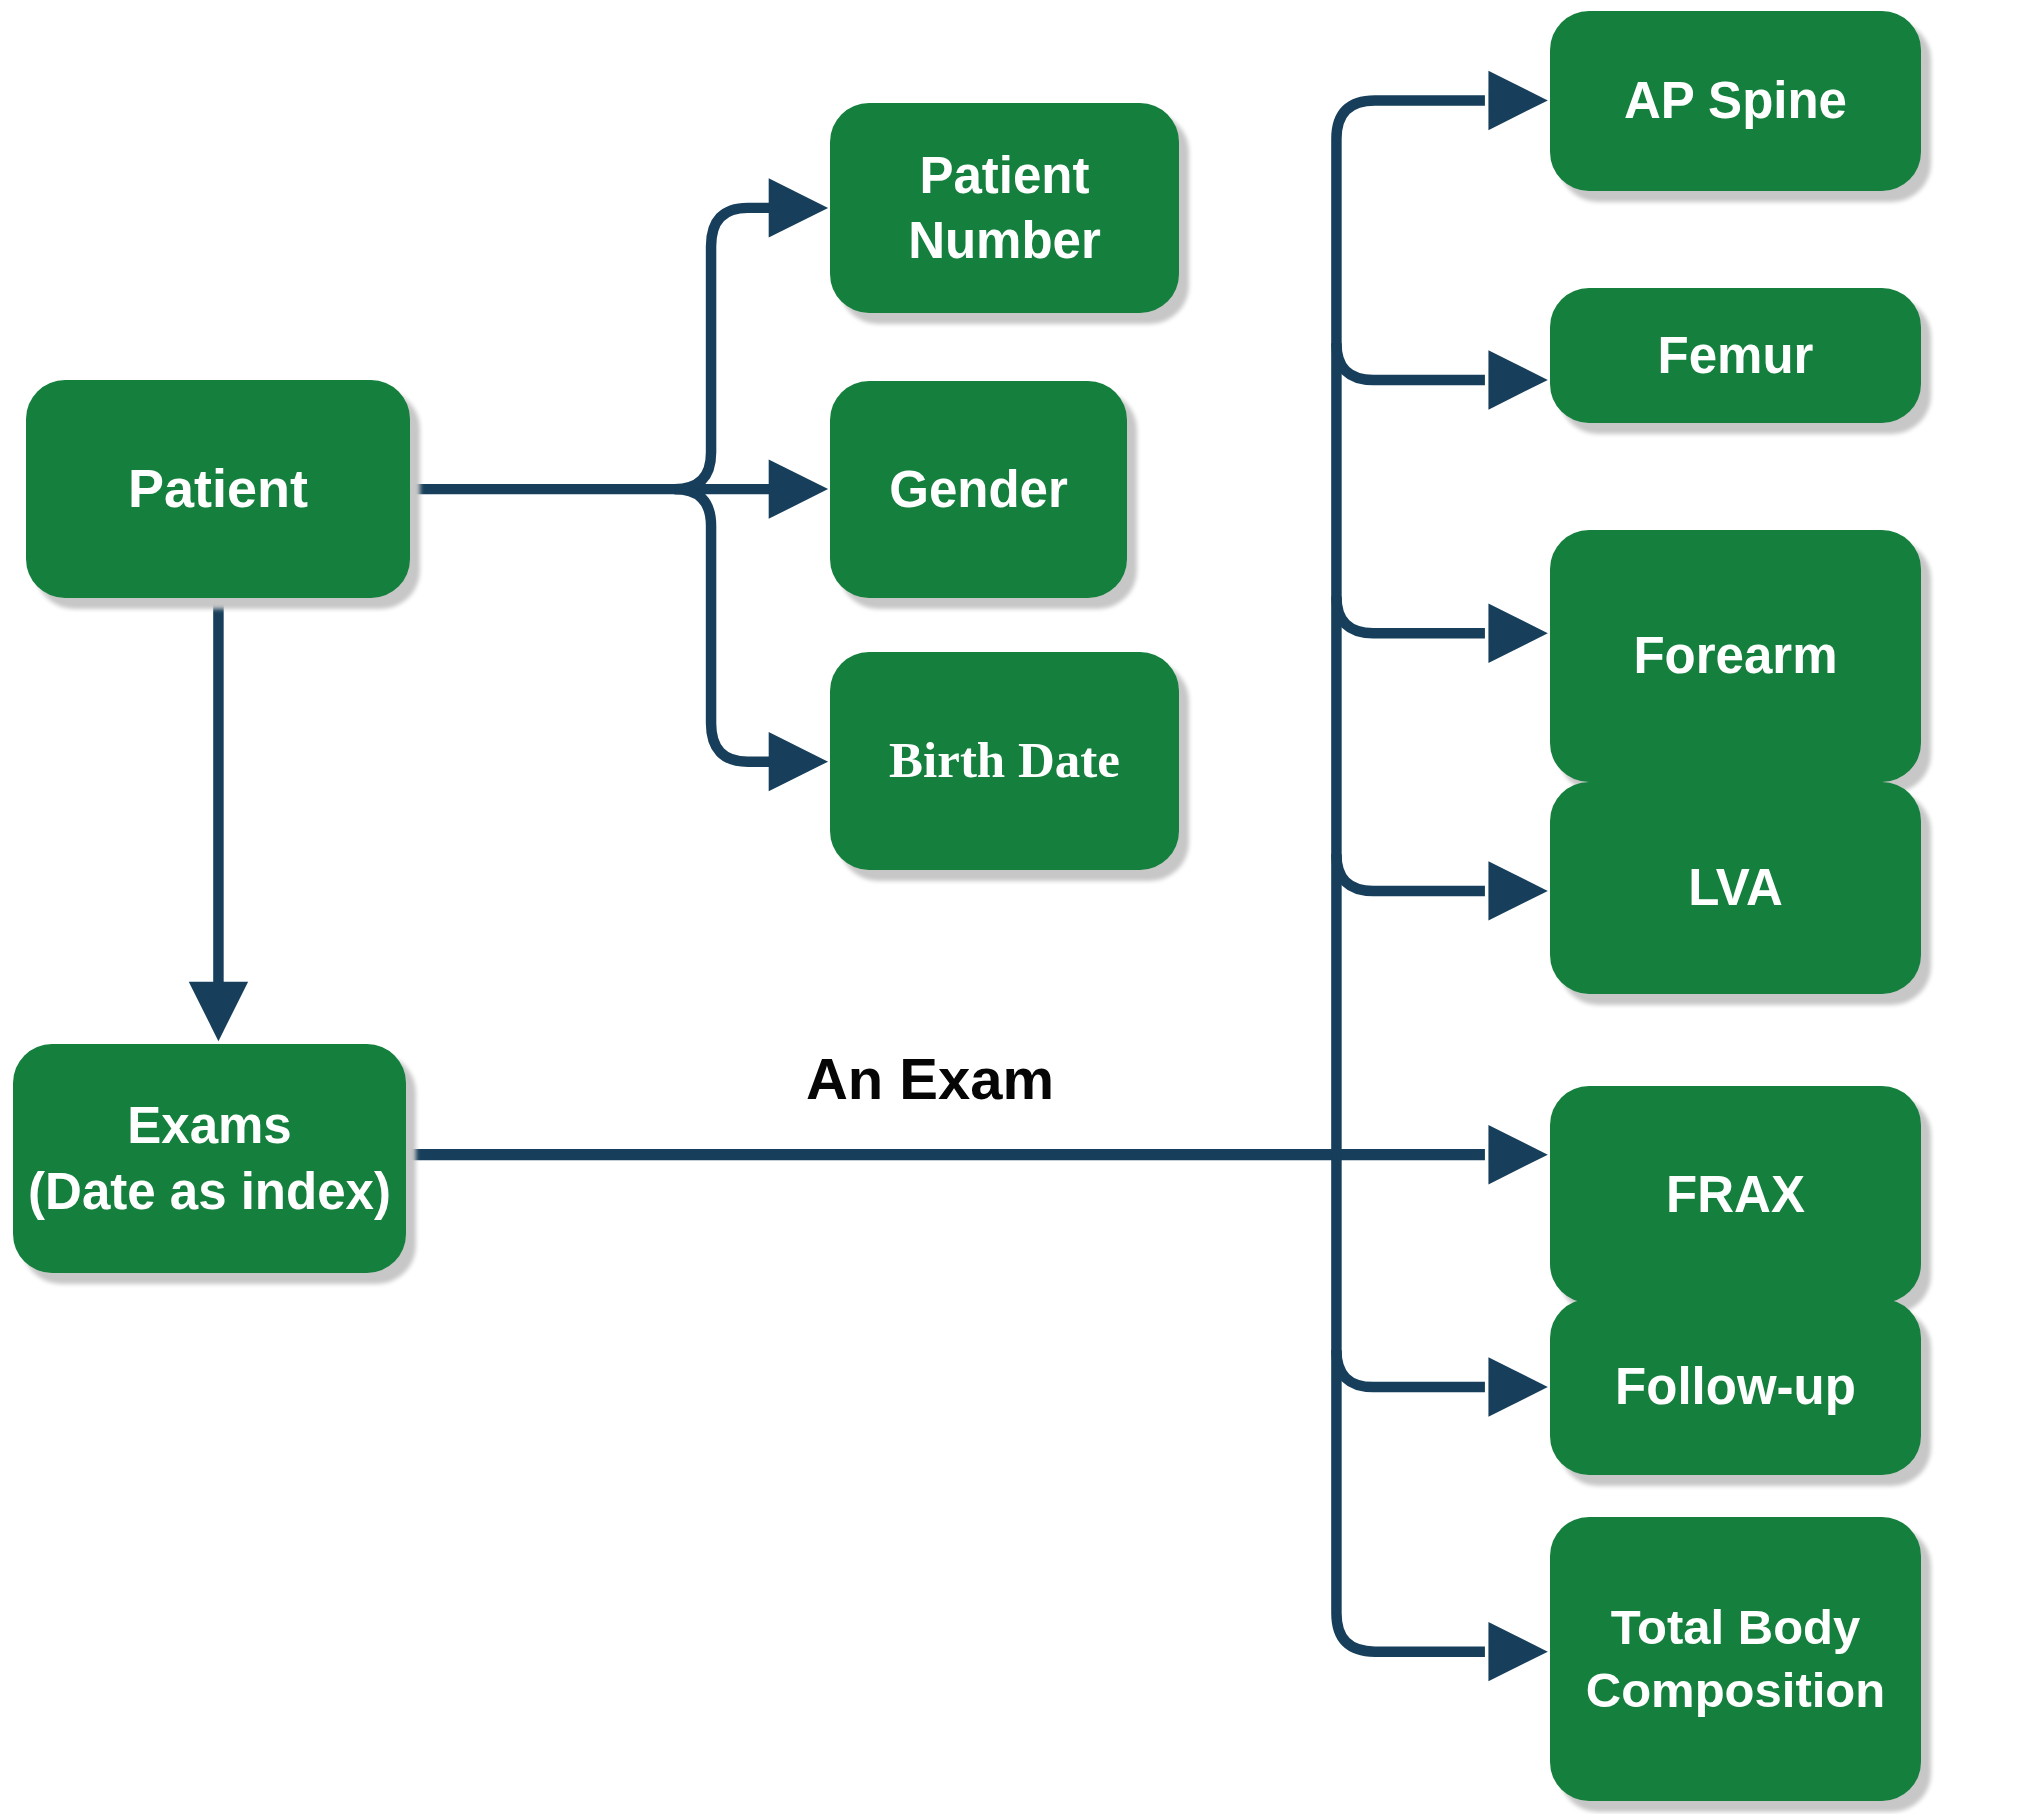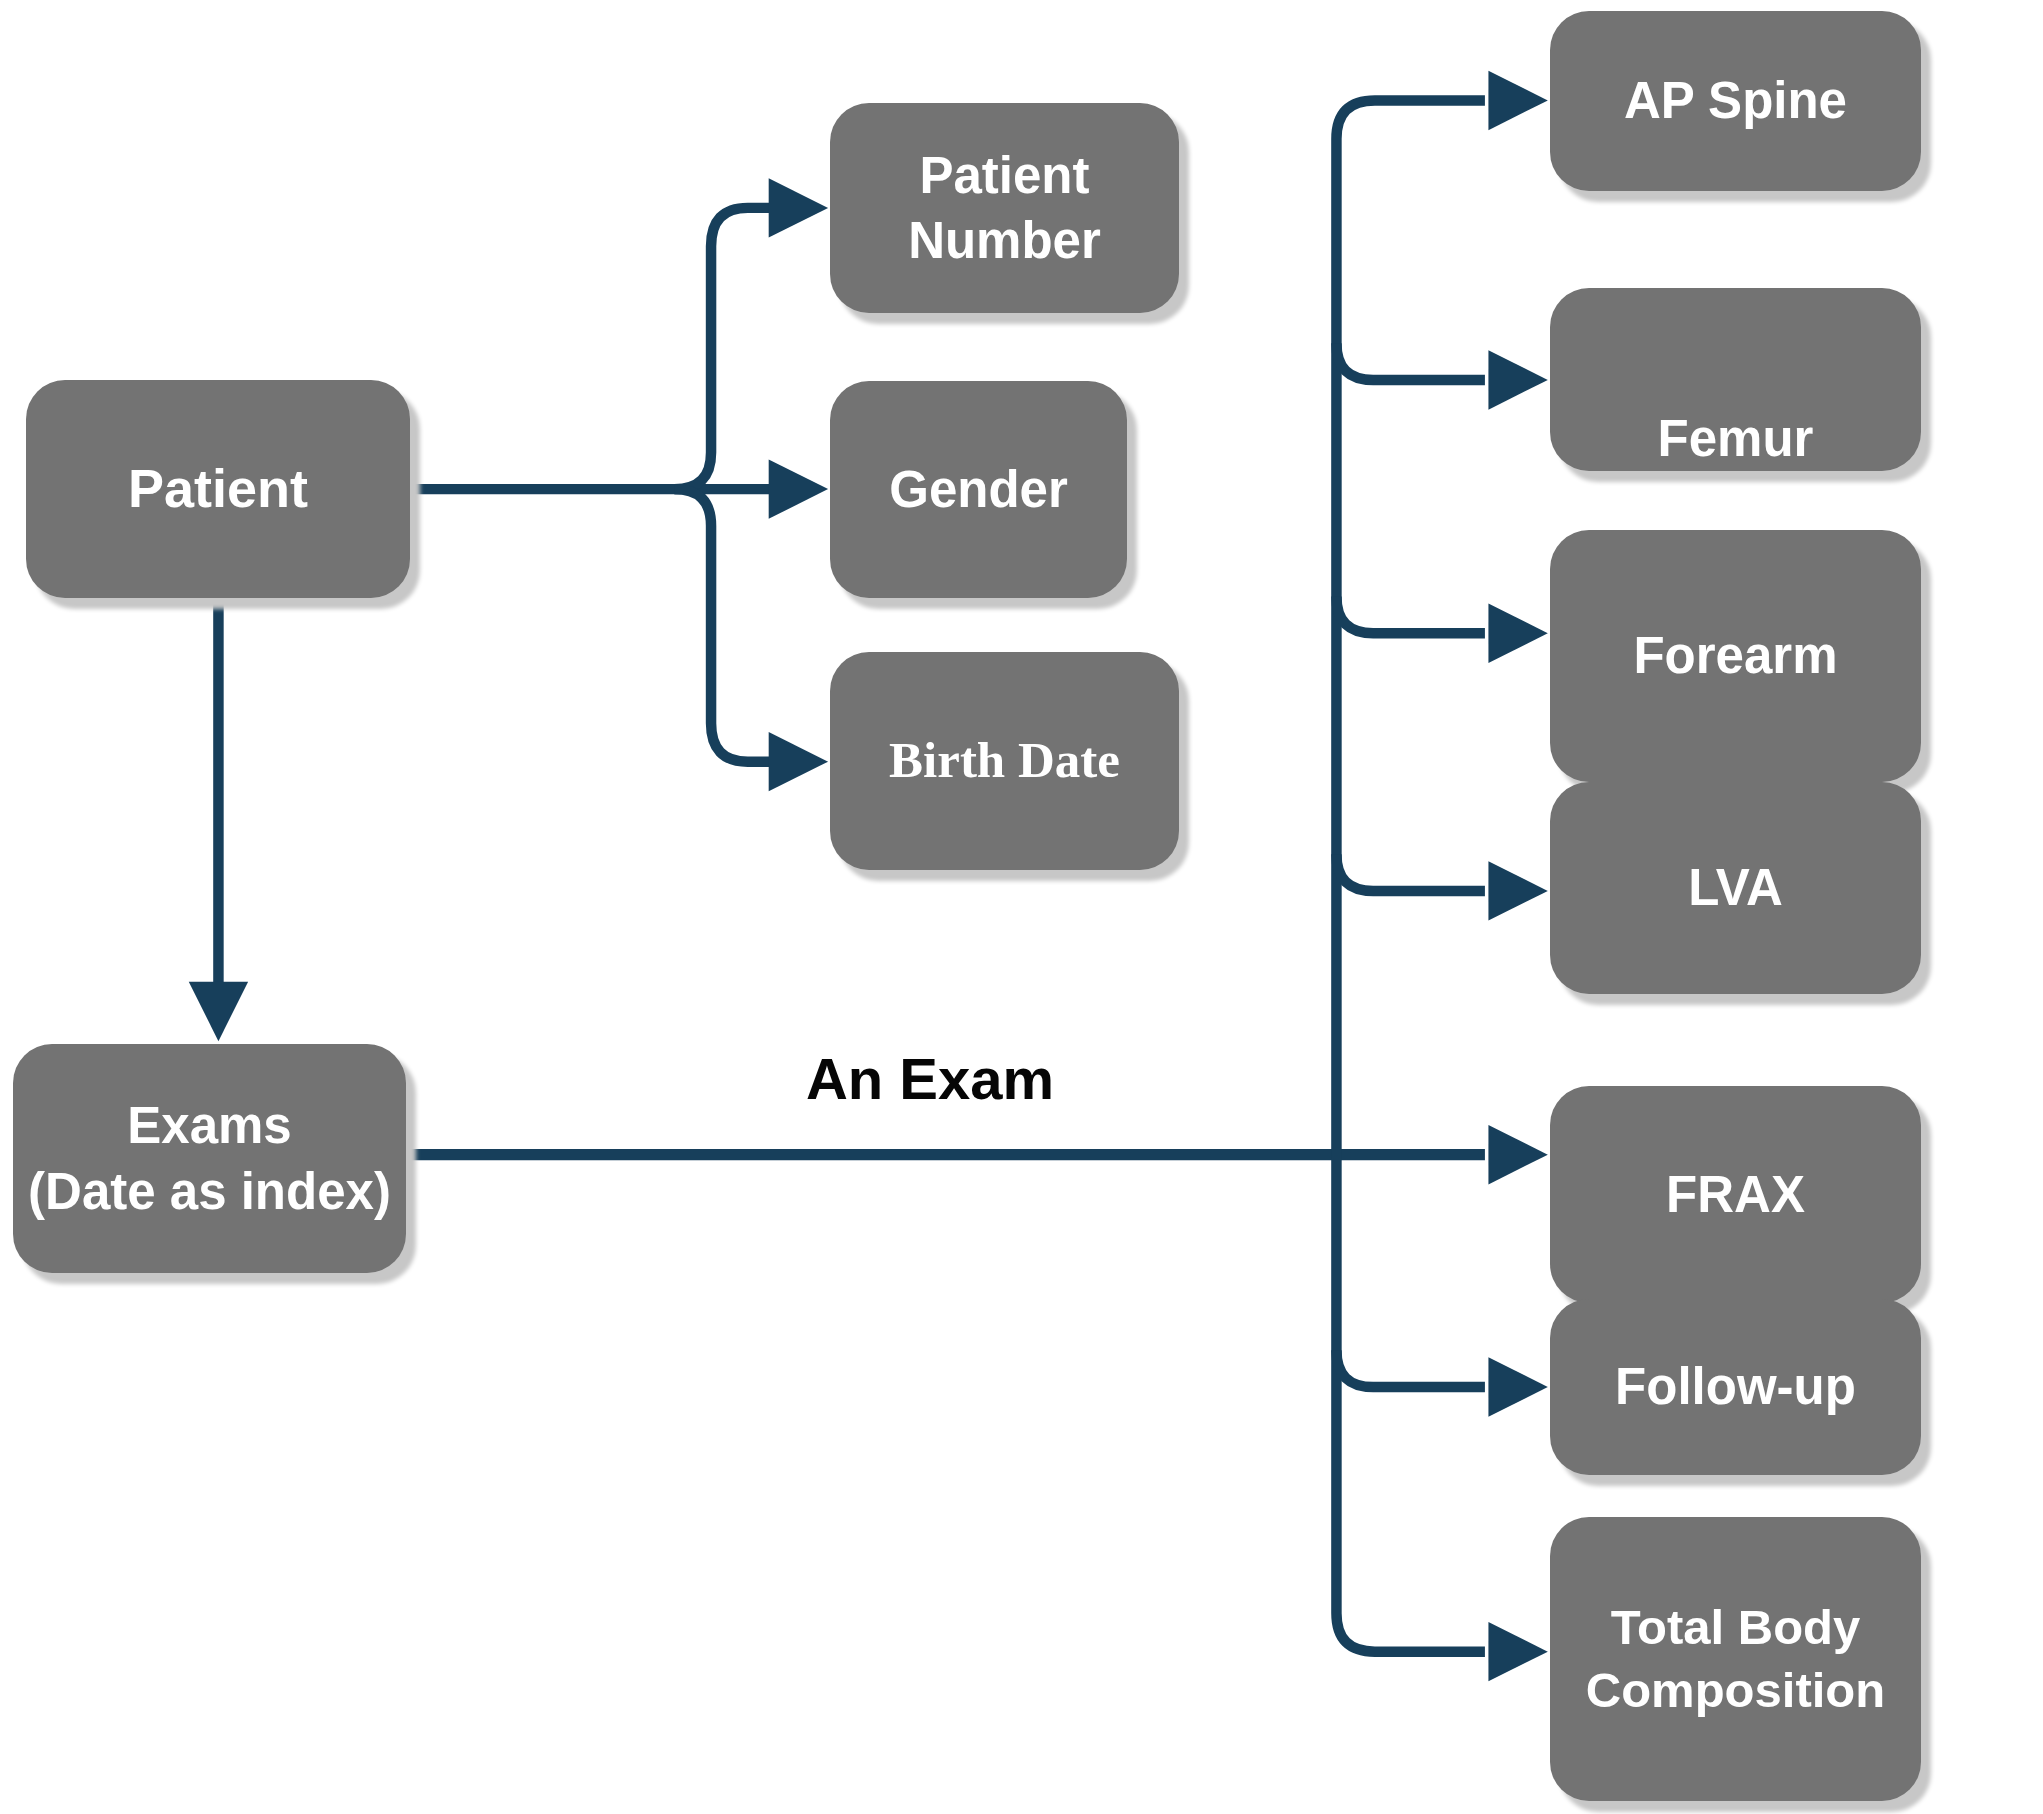--- a/index.html
+++ b/index.html
@@ -23,21 +23,21 @@
   }
   .edge {
     fill: none;
     stroke: #173f5b;
     stroke-width: 12;
   }
   .edge.thick { stroke-width: 13; }
   .ahead { fill: #173f5b; stroke: none; }
   .node {
     position: absolute;
-    background: #737373;
+    background: #15803d;
     border-radius: 39px;
     box-shadow: 9.6px 10.5px 4.4px #c7c7c7;
     color: #ffffff;
     font-weight: bold;
     display: flex;
     flex-direction: column;
     align-items: center;
     justify-content: center;
     text-align: center;
     line-height: 1.28;
@@ -49,21 +49,21 @@
   #node-exams     { left: 13px;  top: 1044px; width: 393px; height: 229px; font-size: 51px; }
 
   
   #node-patient-number { left: 830px; top: 103px; width: 349px; height: 210px; font-size: 51px; }
   #node-gender         { left: 830px; top: 381px; width: 297px; height: 217px; font-size: 51px; }
   #node-birth-date     { left: 830px; top: 652px; width: 349px; height: 218px; font-size: 51px; font-family: Liberation Serif, serif; }
 
   
   .exam-node { left: 1550px; width: 371px; font-size: 51px; }
   #node-exam-0 { top: 10.5px;   height: 180px; }
-  #node-exam-1 { top: 288px;  height: 183px; justify-content: flex-end; }
+  #node-exam-1 { top: 288px;  height: 135px; }
   #node-exam-2 { top: 530px;  height: 252px; justify-content: center; }
   #node-exam-3 { top: 782px;  height: 212px; }
   #node-exam-4 { top: 1046px; height: 217px; margin-top: 40px; }
   #node-exam-5 { top: 1299px; height: 176px; }
   #node-exam-6 { top: 1517px; height: 284px; font-size: 49px; }
 
   #edge-label-an-exam {
     position: absolute;
     left: 681px;
     top: 1045px;

